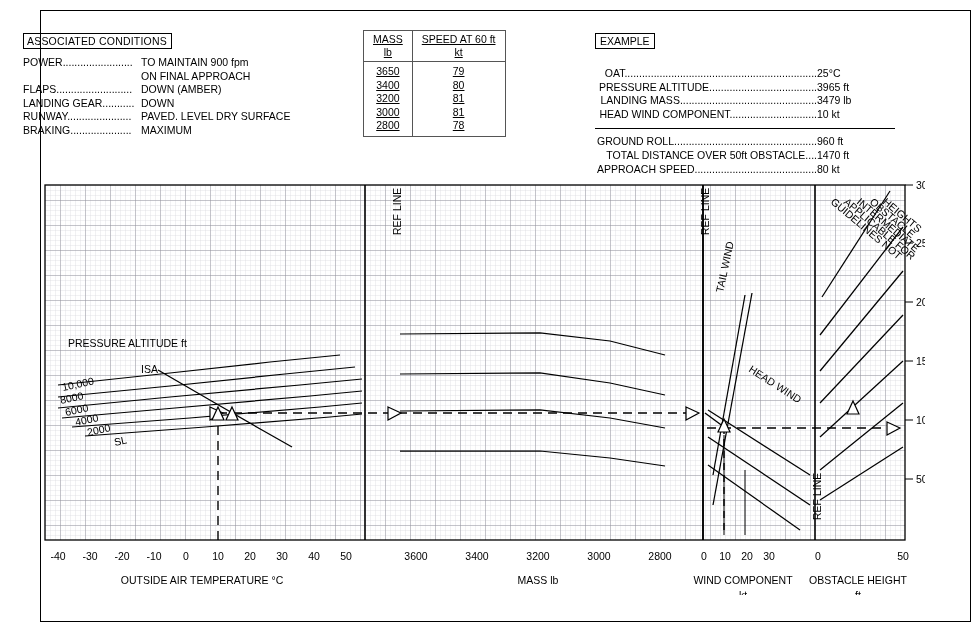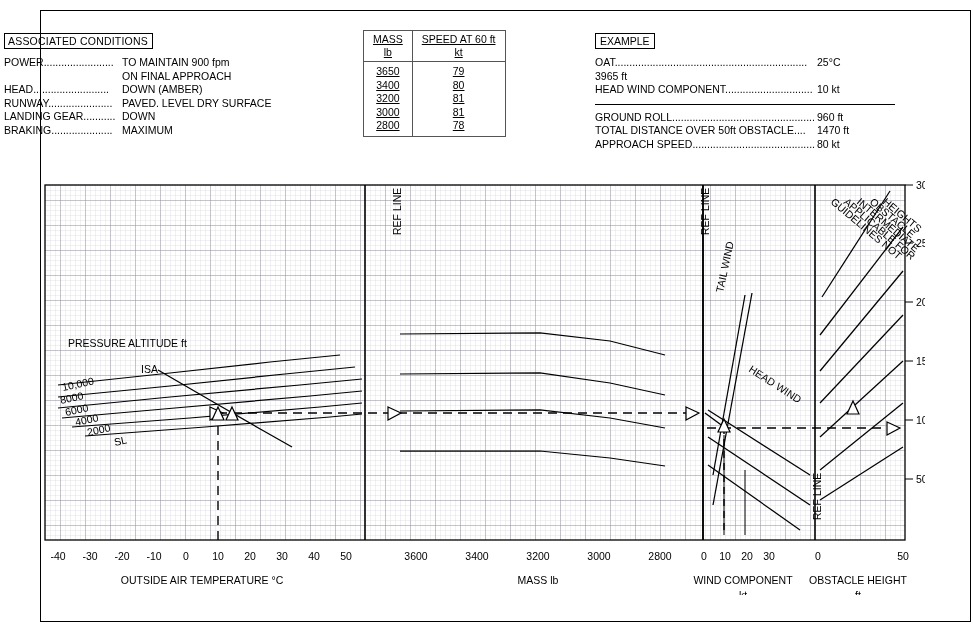--- a/index.html
+++ b/index.html
@@ -10,21 +10,21 @@
   }
   .page-frame {
     position:absolute; left:40px; top:10px; width:931px; height:612px;
     border:1px solid #000; background:#fff;
   }
   .side-tab {
     position:absolute; left:-4px; top:4px; width:40px; height:60px;
   }
 
   
-  .ac-box { position:absolute; left:4px; top:33px; width:350px; font-size:10.5px; }
+  .ac-box { position:absolute; left:23px; top:33px; width:350px; font-size:10.5px; }
   .ac-title {
     display:inline-block; border:1px solid #000; padding:1px 4px 1px 3px;
     font-size:10.5px; letter-spacing:0.2px; margin-bottom:7px;
   }
   .ac-row { display:flex; line-height:13.6px; }
   .ac-key { width:118px; white-space:nowrap; overflow:hidden; }
   .ac-val { white-space:nowrap; }
   .ac-row.cont .ac-key { visibility:hidden; }
 
   
@@ -38,24 +38,24 @@
   }
   .mass-table th { padding:2px 9px; line-height:13px; }
   .mass-table td { padding:0px 9px; line-height:13.5px; border-top:none; border-bottom:none;}
   .mass-table tbody tr:first-child td { border-top:1px solid #555; padding-top:3px; }
   .mass-table tbody tr:last-child td { border-bottom:1px solid #555; padding-bottom:3px; }
 
   
   .ex-box { position:absolute; left:595px; top:33px; width:330px; font-size:10.5px; }
   .ex-title {
     display:inline-block; border:1px solid #000; padding:1px 4px;
-    font-size:10.5px; margin-bottom:7px;
+    font-size:10.5px; margin-bottom:18px;
   }
   .ex-row { display:flex; line-height:13.6px; }
-  .ex-key { flex:0 0 222px; white-space:nowrap; overflow:hidden; }
+  .ex-key { flex:0 0 222px; white-space:nowrap; overflow:hidden;text-align:right; }
   .ex-val { white-space:nowrap;text-align:center; }
   .ex-rule { height:1px; background:#000; margin:7px 0 6px 0; width:300px; }
 
   
   .chart-wrap { position:absolute; left:10px; top:175px; width:915px; height:420px; }
   .chart-svg { display:block; }
 
   .axis-label { font-size:10.5px; }
   .tick-label { font-size:10.5px; }
 </style>
@@ -73,30 +73,30 @@
   <div>
     <div class="ac-row">
       <div class="ac-key">POWER........................</div>
       <div class="ac-val">TO MAINTAIN 900 fpm</div>
     </div>
     <div class="ac-row cont">
       <div class="ac-key">X</div>
       <div class="ac-val">ON FINAL APPROACH</div>
     </div>
     <div class="ac-row">
-      <div class="ac-key">HEAD..........................</div>
+      <div class="ac-key">FLAPS..........................</div>
       <div class="ac-val">DOWN (AMBER)</div>
+    </div>
+    <div class="ac-row">
+      <div class="ac-key">LANDING GEAR...........</div>
+      <div class="ac-val">DOWN</div>
     </div>
     <div class="ac-row">
       <div class="ac-key">RUNWAY......................</div>
       <div class="ac-val">PAVED. LEVEL DRY SURFACE</div>
-    </div>
-    <div class="ac-row">
-      <div class="ac-key">LANDING GEAR...........</div>
-      <div class="ac-val">DOWN</div>
     </div>
     <div class="ac-row">
       <div class="ac-key">BRAKING.....................</div>
       <div class="ac-val">MAXIMUM</div>
     </div>
   </div>
 </div>
 
 <table class="mass-table">
   <thead>
@@ -136,21 +136,26 @@
 </table>
 
 <div class="ex-box">
   <div class="ex-title">EXAMPLE</div>
   <div>
     <div class="ex-row">
       <div class="ex-key">OAT..................................................................</div>
       <div class="ex-val">25°C</div>
     </div>
     <div class="ex-row">
+      <div class="ex-key">PRESSURE ALTITUDE.....................................</div>
       <div class="ex-val">3965 ft</div>
+    </div>
+    <div class="ex-row">
+      <div class="ex-key">LANDING MASS...............................................</div>
+      <div class="ex-val">3479 lb</div>
     </div>
     <div class="ex-row">
       <div class="ex-key">HEAD WIND COMPONENT..............................</div>
       <div class="ex-val">10 kt</div>
     </div>
   </div>
   <div class="ex-rule"></div>
   <div>
     <div class="ex-row">
       <div class="ex-key">GROUND ROLL.................................................</div>

